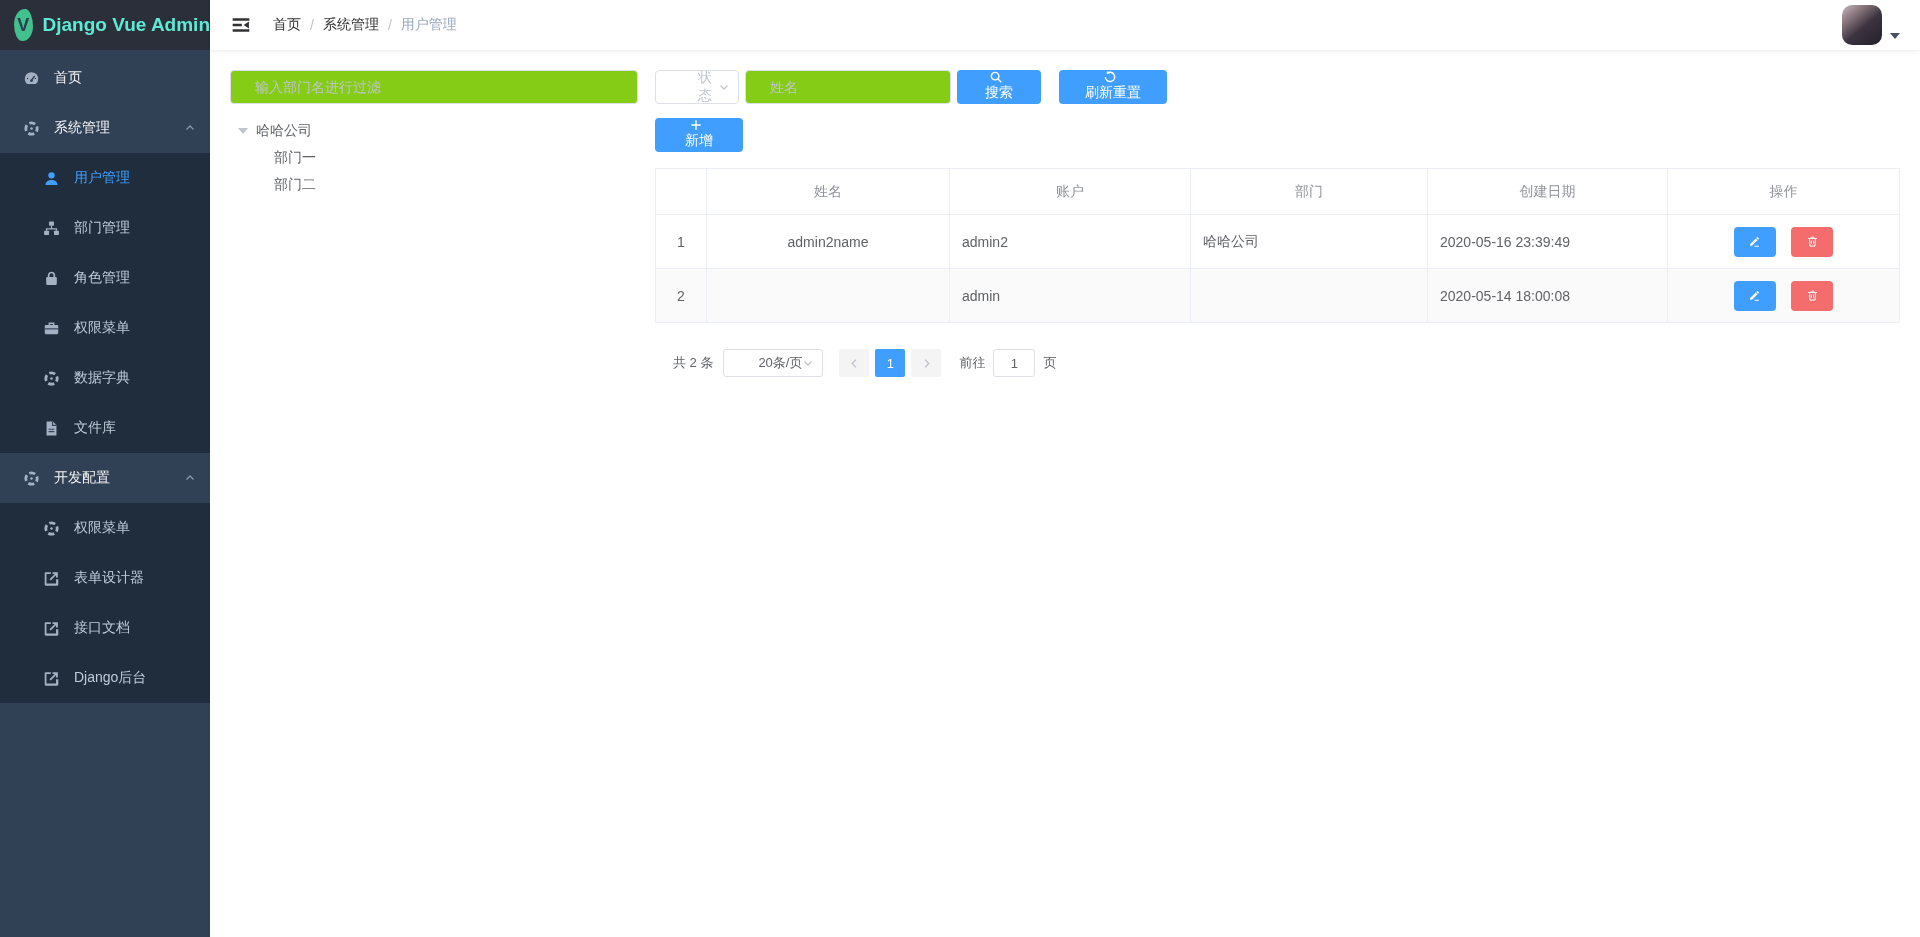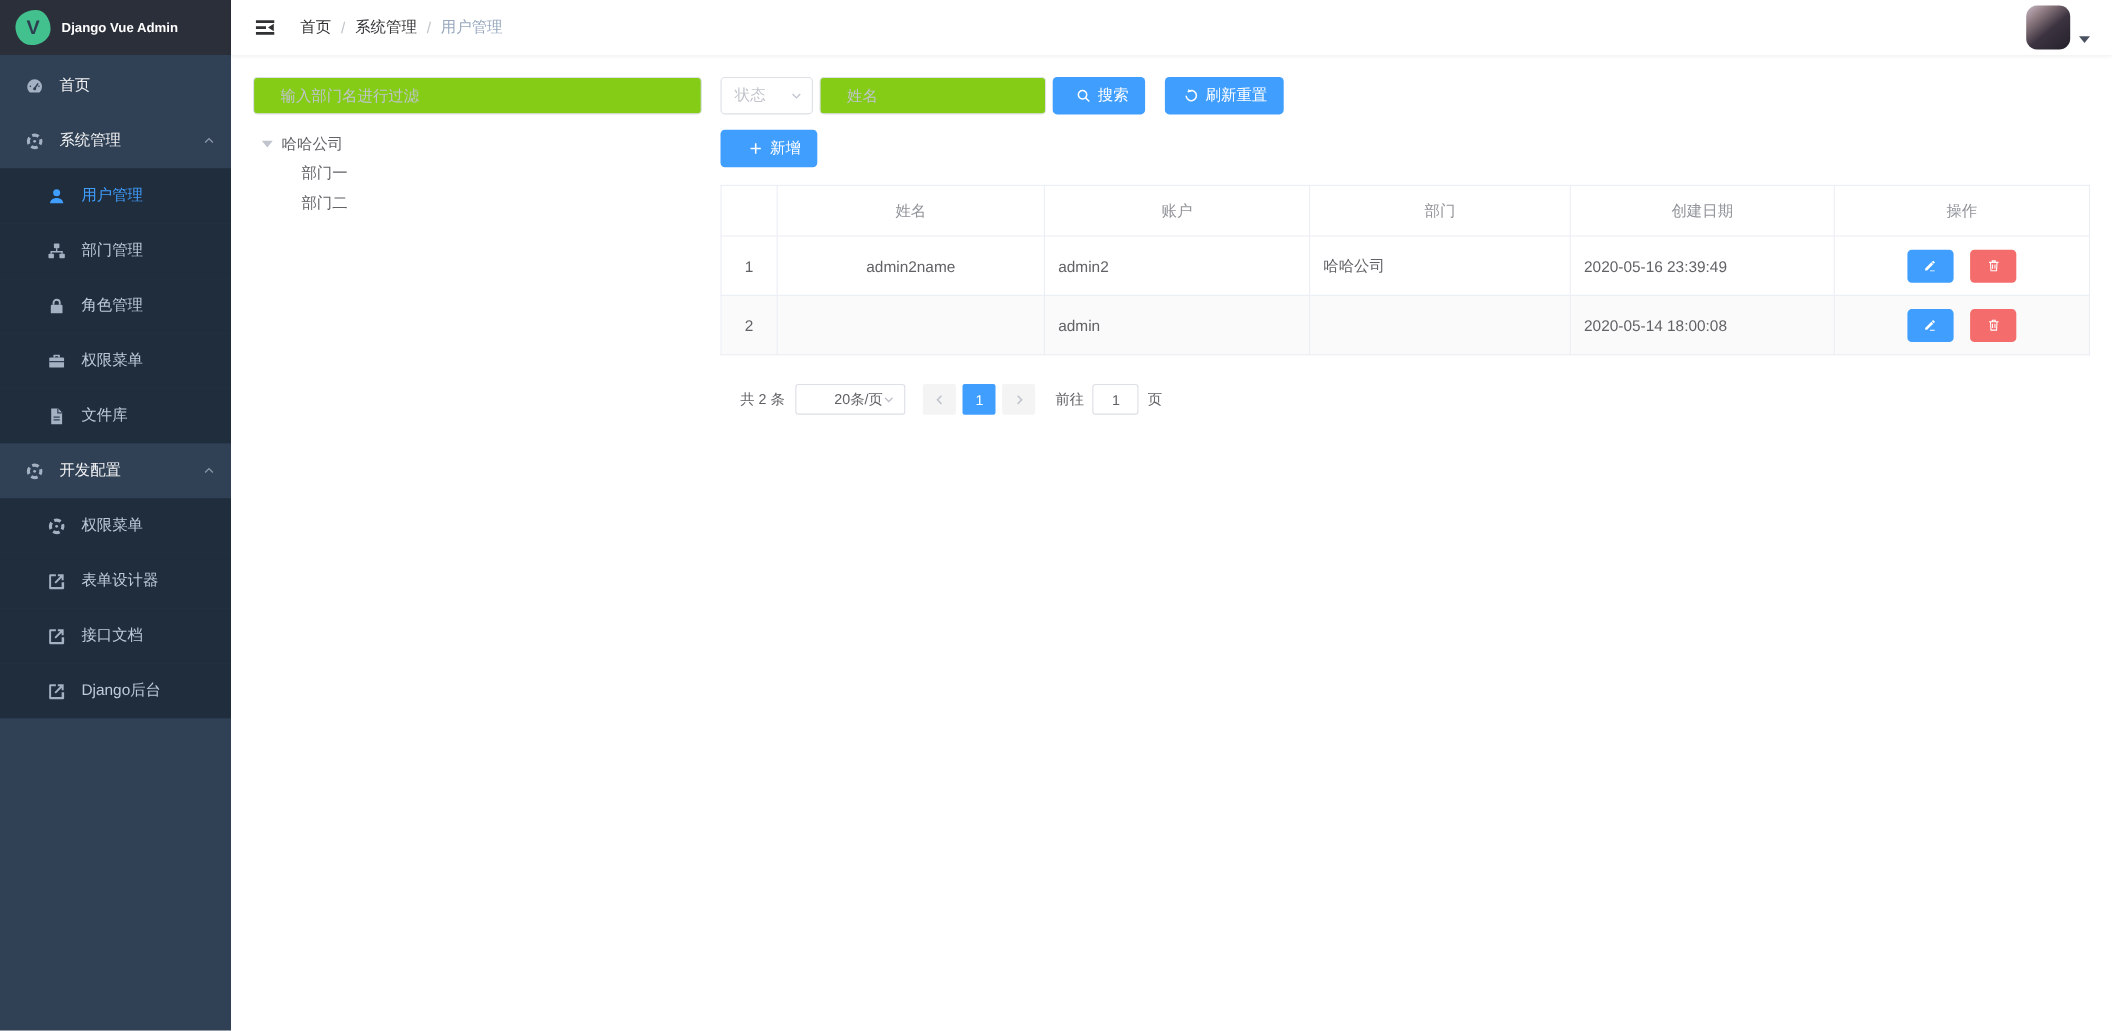--- a/index.html
+++ b/index.html
@@ -6,21 +6,21 @@
   html,body { width:1920px; height:937px; overflow:hidden; }
   body { font-family:"Liberation Sans","DejaVu Sans",sans-serif; background:#fff; color:#606266; }
   .app { display:flex; width:1920px; height:937px; }
 
   
   .sidebar { width:210px; height:937px; background:#304156; flex:0 0 210px; overflow:hidden; }
   .logo-bar { height:50px; background:#2b2f3a; display:flex; align-items:center; padding-left:14px; cursor:pointer; }
   .logo-blob { width:32px; height:32px; background:#42c08d; border-radius:58% 42% 55% 45% / 48% 55% 45% 52%;
                display:flex; align-items:center; justify-content:center; }
   .logo-blob span { color:#2c3e50; font-weight:bold; font-size:18px; }
-  .logo-text { color:#ffffff; font-weight:bold; font-size:12px; margin-left:10px; white-space:nowrap; }
+  .logo-text { color:#5eead4; font-weight:bold; font-size:19px; margin-left:10px; white-space:nowrap; }
 
   .menu { padding-top:3px; }
   .menu-item { height:50px; display:flex; align-items:center; padding:0 14px 0 22px; font-size:14px;
                color:#bfcbd9; cursor:pointer; position:relative; }
   .menu-item.top { color:#f4f4f5; }
   .menu-item.sub { padding-left:42px; background:#1f2d3d; }
   .menu-item.active { color:#409EFF; }
   .menu-item .mi { width:18px; height:18px; margin-right:14px; flex:0 0 18px; display:flex; align-items:center; justify-content:center; }
   .menu-item .mi svg { width:17px; height:17px; }
   .menu-item .arrow { margin-left:auto; display:flex; }
@@ -60,26 +60,26 @@
   .tree-node { height:27px; display:flex; align-items:center; font-size:14px; color:#606266; cursor:pointer; }
   .tree-node.root { padding-left:8px; }
   .tree-node.child { padding-left:44px; }
   .tree-caret { width:0; height:0; border-top:6px solid #c0c4cc; border-left:5px solid transparent;
                 border-right:5px solid transparent; margin-right:8px; }
 
   
   .query-row { display:flex; align-items:center; }
   .el-select { width:84px; height:34px; border:1px solid #dcdfe6; border-radius:4px; background:#fff;
                display:flex; align-items:center; padding:0 8px 0 12px; cursor:pointer; margin-right:6px; }
-  .el-select .ph { color:#c0c4cc; font-size:14px; flex:1; }
+  .el-select .ph { color:#c0c4cc; font-size:14px; flex:1;margin-left:30px; }
   .el-select svg, .psel svg { width:12px; height:12px; stroke:#c0c4cc; }
   .name-input { width:206px; margin-right:6px; }
 
   .btn { border:none; border-radius:4px; cursor:pointer; display:inline-flex; align-items:center;
-         justify-content:flex-end; font-family:Liberation Mono, monospace; }
+         justify-content:flex-start; font-family:Liberation Mono, monospace;flex-direction:column; }
   .btn.primary { background:#409EFF; color:#fff; font-size:14px; height:34px; padding:0 15px; }
   .btn.primary svg { width:14px; height:14px; margin-right:6px; }
   .btn-search { width:84px; }
   .btn-reset { width:108px; margin-left:18px; }
   .btn-add { height:32px; width:88px; margin-top:14px; }
 
   
   .tbl { width:100%; border-collapse:collapse; margin-top:16px; font-size:14px; table-layout:fixed; }
   .tbl, .tbl th, .tbl td { border:1px solid #ebeef5; }
   .tbl th { height:46px; color:#909399; font-weight:normal; text-align:center; padding:0 12px; background:#fff; }
@@ -186,20 +186,29 @@
         <span class="mi mi-gray">
           <svg viewBox="0 0 24 24">
               <rect x="2.5" y="7" width="19" height="13" rx="1.5" fill="currentColor"></rect>
               <path d="M9 7V4.5h6V7" fill="none" stroke="currentColor" stroke-width="2.2"></path>
               <path d="M2.5 12.5h19" stroke="#304156" stroke-width="1.6"></path>
             </svg>
         </span>
         <span>权限菜单</span>
       </div>
 
+      <div class="menu-item sub">
+        <span class="mi mi-gray">
+          <svg viewBox="0 0 24 24">
+              <circle cx="12" cy="12" r="8" fill="none" stroke="currentColor" stroke-width="4" stroke-dasharray="8.6 4" stroke-dashoffset="4.3"></circle>
+              <circle cx="12" cy="12" r="1.8" fill="currentColor"></circle>
+            </svg>
+        </span>
+        <span>数据字典</span>
+      </div>
 
       <div class="menu-item sub">
         <span class="mi mi-gray">
           <svg viewBox="0 0 24 24">
               <path fill="currentColor" d="M5 2h9l5 5v15H5z"></path>
               <path d="M13.5 2v5.5H19" fill="none" stroke="#304156" stroke-width="1.6"></path>
               <path d="M8 13h8M8 16.5h8" stroke="#304156" stroke-width="1.6"></path>
             </svg>
         </span>
         <span>文件库</span>

